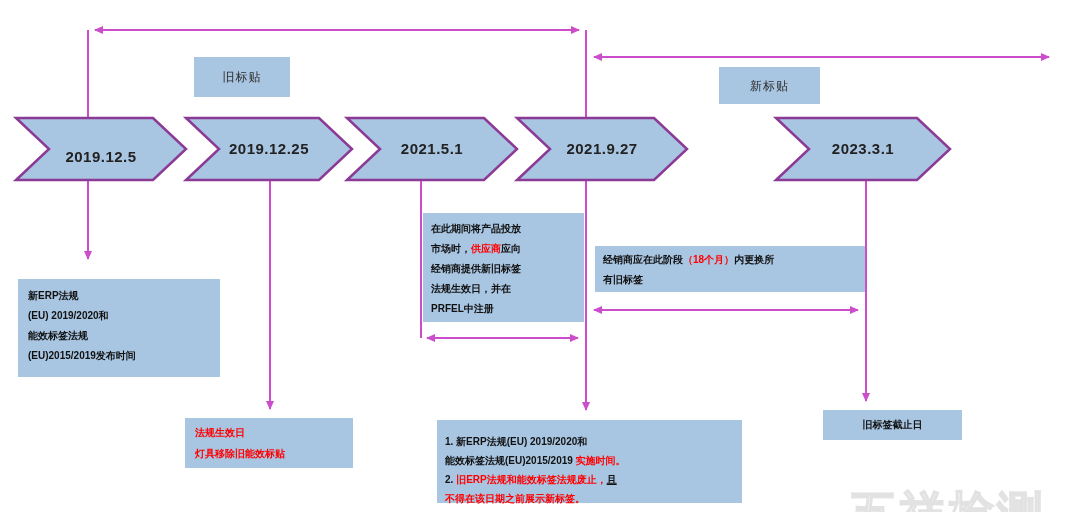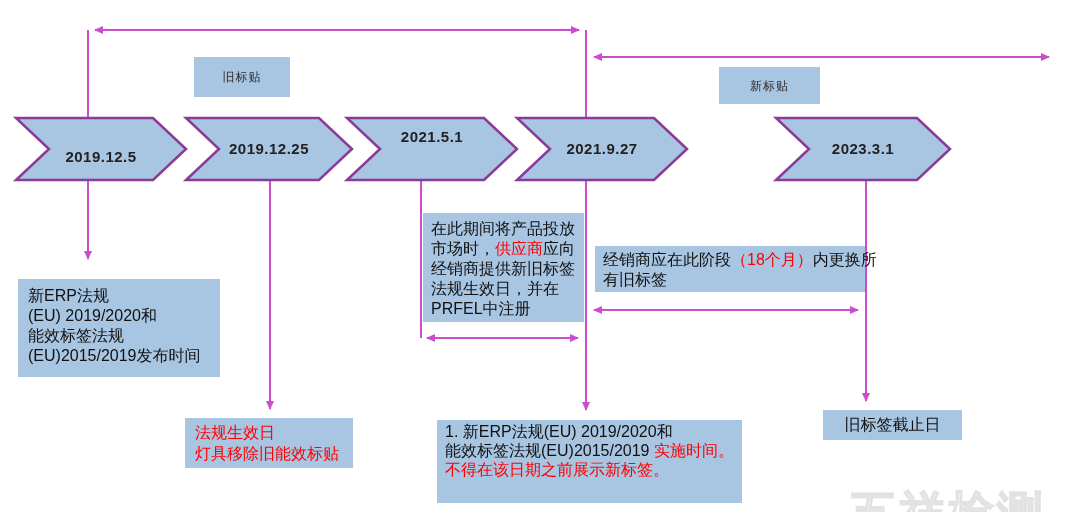--- a/index.html
+++ b/index.html
@@ -3,38 +3,38 @@
 <meta charset="utf-8">
 <style>
   html,body{margin:0;padding:0;background:#ffffff;}
   #stage{
     position:relative;width:1080px;height:512px;background:#ffffff;overflow:hidden;
     font-family:"Liberation Sans", sans-serif;
   }
   #connectors{position:absolute;left:0;top:0;z-index:1;}
   .bluebox{
     position:absolute;background:#a8c5e2;z-index:2;box-sizing:border-box;
-    color:#111111;font-weight:400;font-size:16px;line-height:20px;
+    color:#111111;font-weight:700;font-size:10px;line-height:20px;
   }
   .phase-label{
     display:flex;align-items:center;justify-content:center;
     font-size:12px;font-weight:400;color:#2d2d2d;letter-spacing:1px;
   }
   .date-label{
     position:absolute;z-index:2;text-align:center;color:#222222;
     font-size:15px;font-weight:600;letter-spacing:0.5px;height:18px;line-height:18px;
   }
   .line{display:block;white-space:nowrap;}
   .red{color:#ff0000;}
   .u{text-decoration:underline;}
   #box-publish{left:18px;top:279px;width:202px;height:98px;padding:7px 0 0 10px;line-height:20px;}
   #box-effective{left:185px;top:418px;width:168px;height:50px;padding:4px 0 0 10px;line-height:21px;color:#ff0000;}
   #box-supplier{left:423px;top:213px;width:161px;height:109px;padding:6px 0 0 8px;line-height:20px;}
   #box-dealer{left:595px;top:246px;width:270px;height:46px;padding:4px 0 12px 8px;line-height:20px;}
-  #box-implement{left:437px;top:420px;width:305px;height:83px;padding:2px 0 0 8px;line-height:19px;}
+  #box-implement{left:437px;top:420px;width:305px;height:83px;padding:12px 0 0 8px;line-height:19px;}
   #box-deadline{left:823px;top:410px;width:139px;height:30px;line-height:30px;text-align:center;}
   #watermark{
     position:absolute;left:850px;top:444px;z-index:3;
     font-size:46px;font-weight:700;letter-spacing:3px;color:#ffffff;
     -webkit-text-stroke:1.5px #e2e2e2;text-shadow:0 0 1px #ececec;margin-top:39px;
   }
 </style>
 </head>
 <body>
 
@@ -67,21 +67,21 @@
 
   <div class="bluebox phase-label" style="left:194px;top:57px;width:96px;height:40px;">
     <span>旧标贴</span>
   </div>
   <div class="bluebox phase-label" style="left:719px;top:67px;width:101px;height:37px;">
     <span>新标贴</span>
   </div>
 
   <div class="date-label" style="left:16px;top:148px;width:170px;">2019.12.5</div>
   <div class="date-label" style="left:186px;top:140px;width:166px;">2019.12.25</div>
-  <div class="date-label" style="left:347px;top:128px;width:170px;">2021.5.1</div>
+  <div class="date-label" style="left:347px;top:140px;width:170px;">2021.5.1</div>
   <div class="date-label" style="left:517px;top:140px;width:170px;">2021.9.27</div>
   <div class="date-label" style="left:776px;top:140px;width:174px;">2023.3.1</div>
 
   <div class="bluebox" id="box-publish">
     <span class="line">新ERP法规</span>
     <span class="line">(EU) 2019/2020和</span>
     <span class="line">能效标签法规</span>
     <span class="line">(EU)2015/2019发布时间</span>
   </div>
 
@@ -105,20 +105,23 @@
       <span>经销商应在此阶段</span><span class="red">（18个月）</span><span>内更换所</span>
     </span>
     <span class="line">有旧标签</span>
   </div>
 
   <div class="bluebox" id="box-implement">
     <span class="line">1. 新ERP法规(EU) 2019/2020和</span>
     <span class="line">
       <span>能效标签法规(EU)2015/2019 </span><span class="red">实施时间。</span>
     </span>
+    <span class="line">
+      <span>2. </span><span class="red">旧ERP法规和能效标签法规废止，</span><span class="u">且</span>
+    </span>
     <span class="line red">不得在该日期之前展示新标签。</span>
   </div>
 
   <div class="bluebox" id="box-deadline">
     <span>旧标签截止日</span>
   </div>
 
   <div id="watermark">五祥检测</div>
 
 </div>

